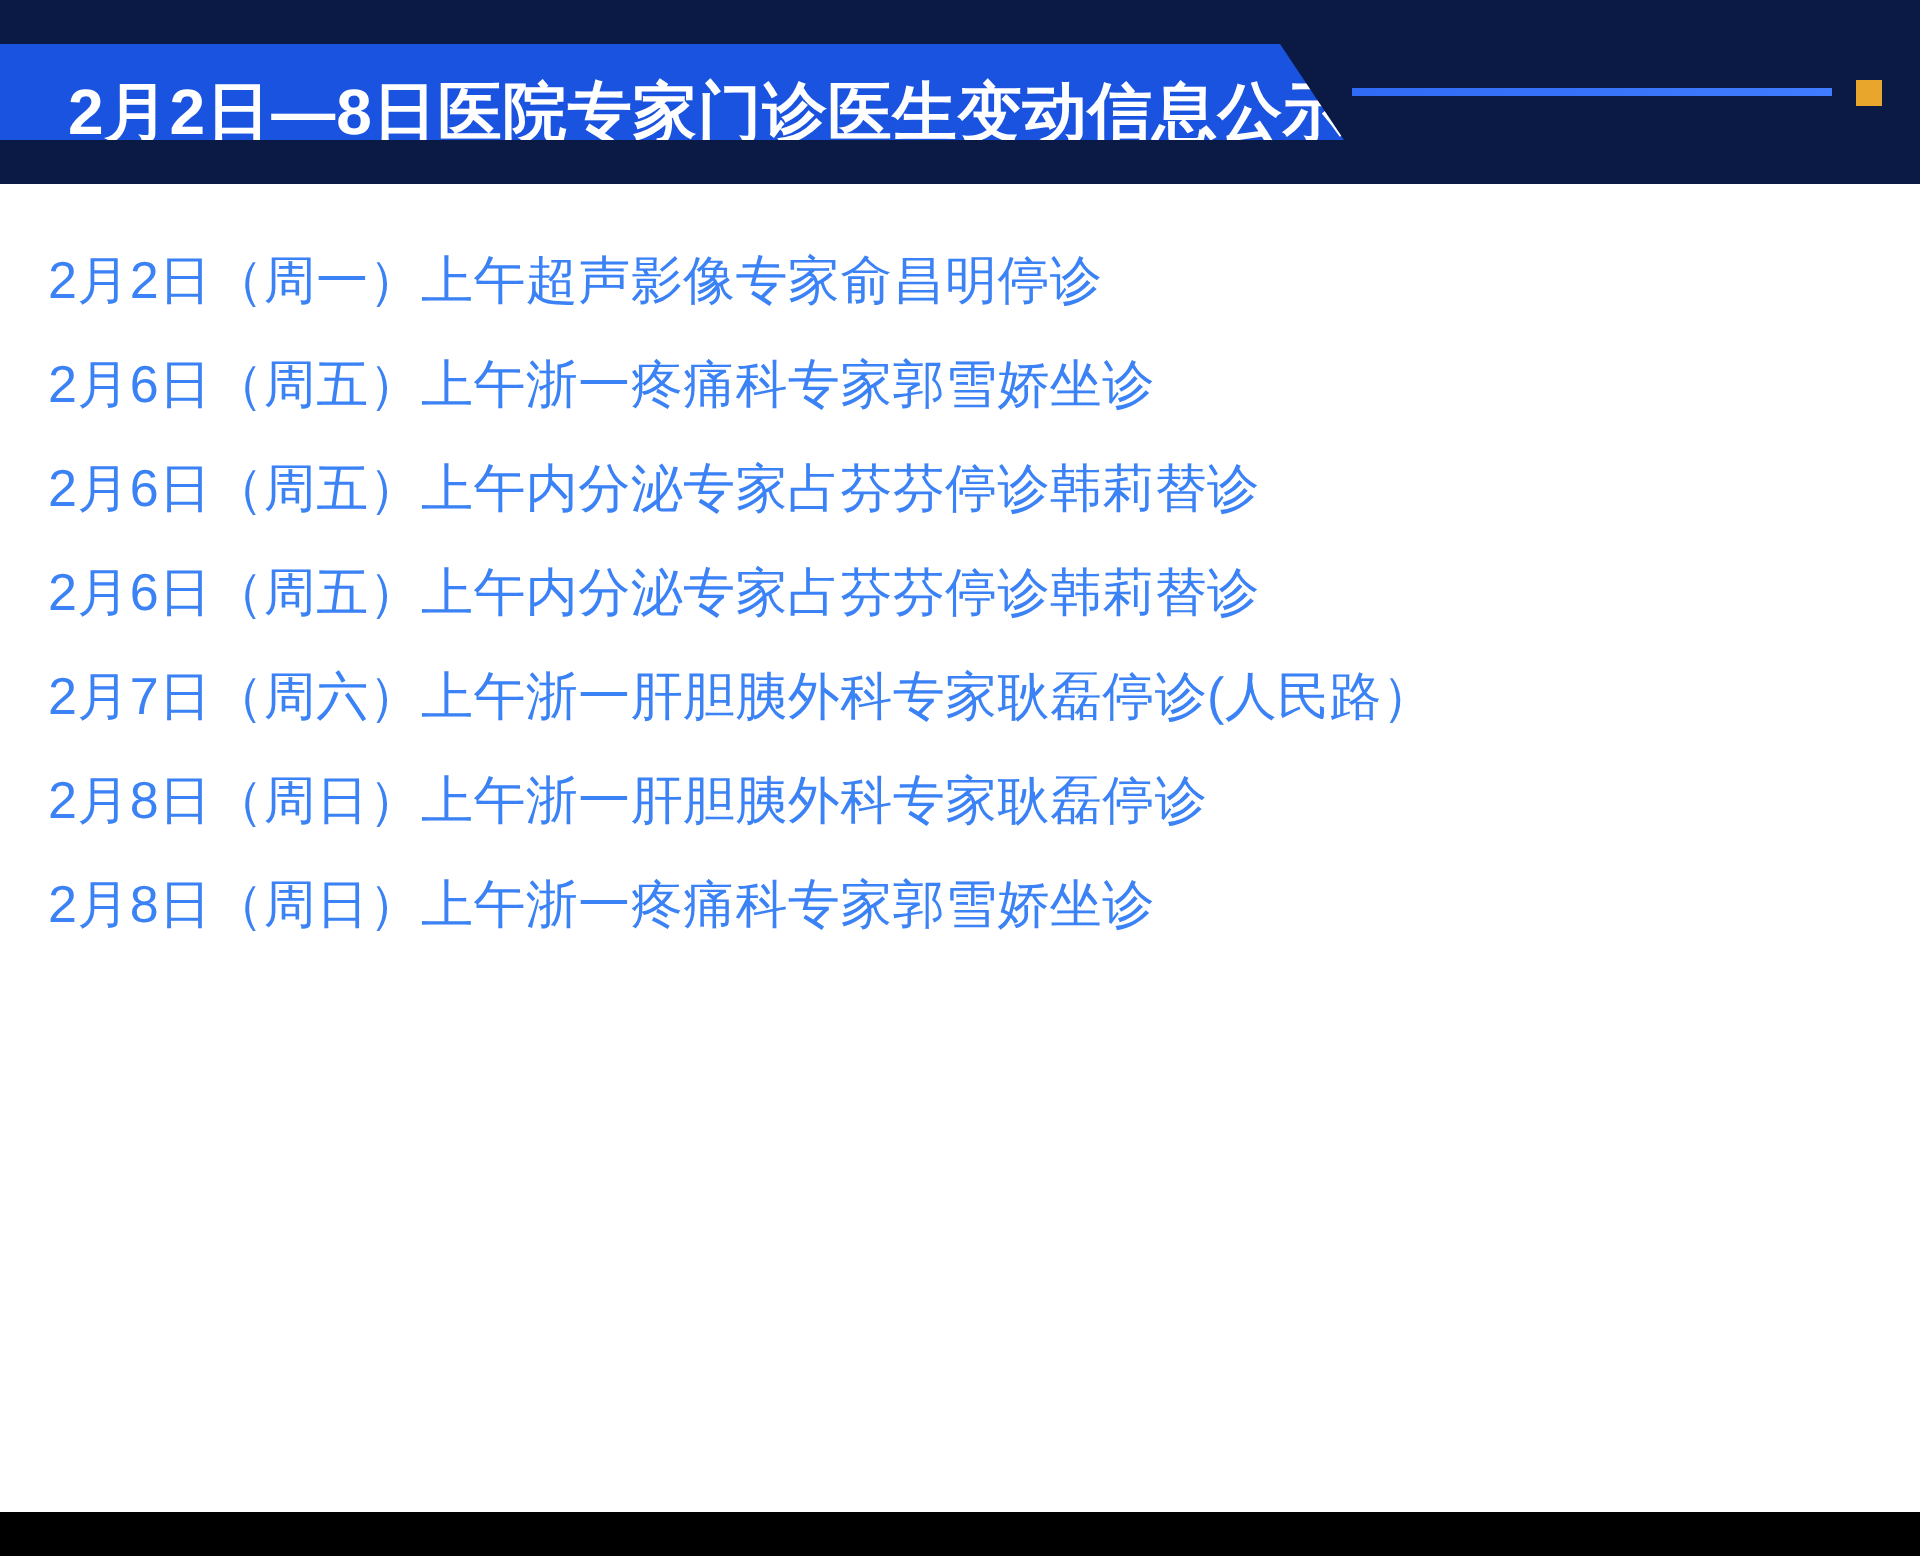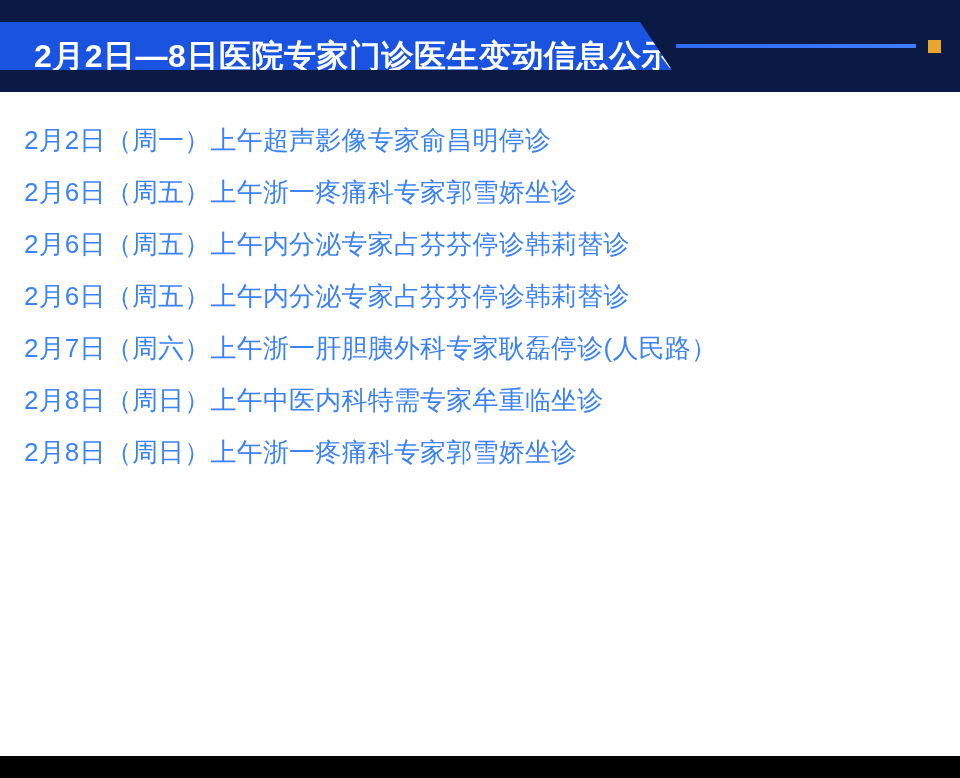--- a/index.html
+++ b/index.html
@@ -102,19 +102,19 @@
     <div class="header-rule"></div>
     <div class="header-dot"></div>
   </div>
 
   <div class="list">
     <div class="list-item">2月2日（周一）上午超声影像专家俞昌明停诊</div>
     <div class="list-item">2月6日（周五）上午浙一疼痛科专家郭雪娇坐诊</div>
     <div class="list-item">2月6日（周五）上午内分泌专家占芬芬停诊韩莉替诊</div>
     <div class="list-item">2月6日（周五）上午内分泌专家占芬芬停诊韩莉替诊</div>
     <div class="list-item">2月7日（周六）上午浙一肝胆胰外科专家耿磊停诊(人民路）</div>
-    <div class="list-item">2月8日（周日）上午中医内科特需专家牟重临坐诊</div>
+    <div class="list-item">2月8日（周日）上午浙一肝胆胰外科专家耿磊停诊</div>
     <div class="list-item">2月8日（周日）上午浙一疼痛科专家郭雪娇坐诊</div>
   </div>
 
   <div class="bottom-bar"></div>
 
 </div>
 
 </body></html>

